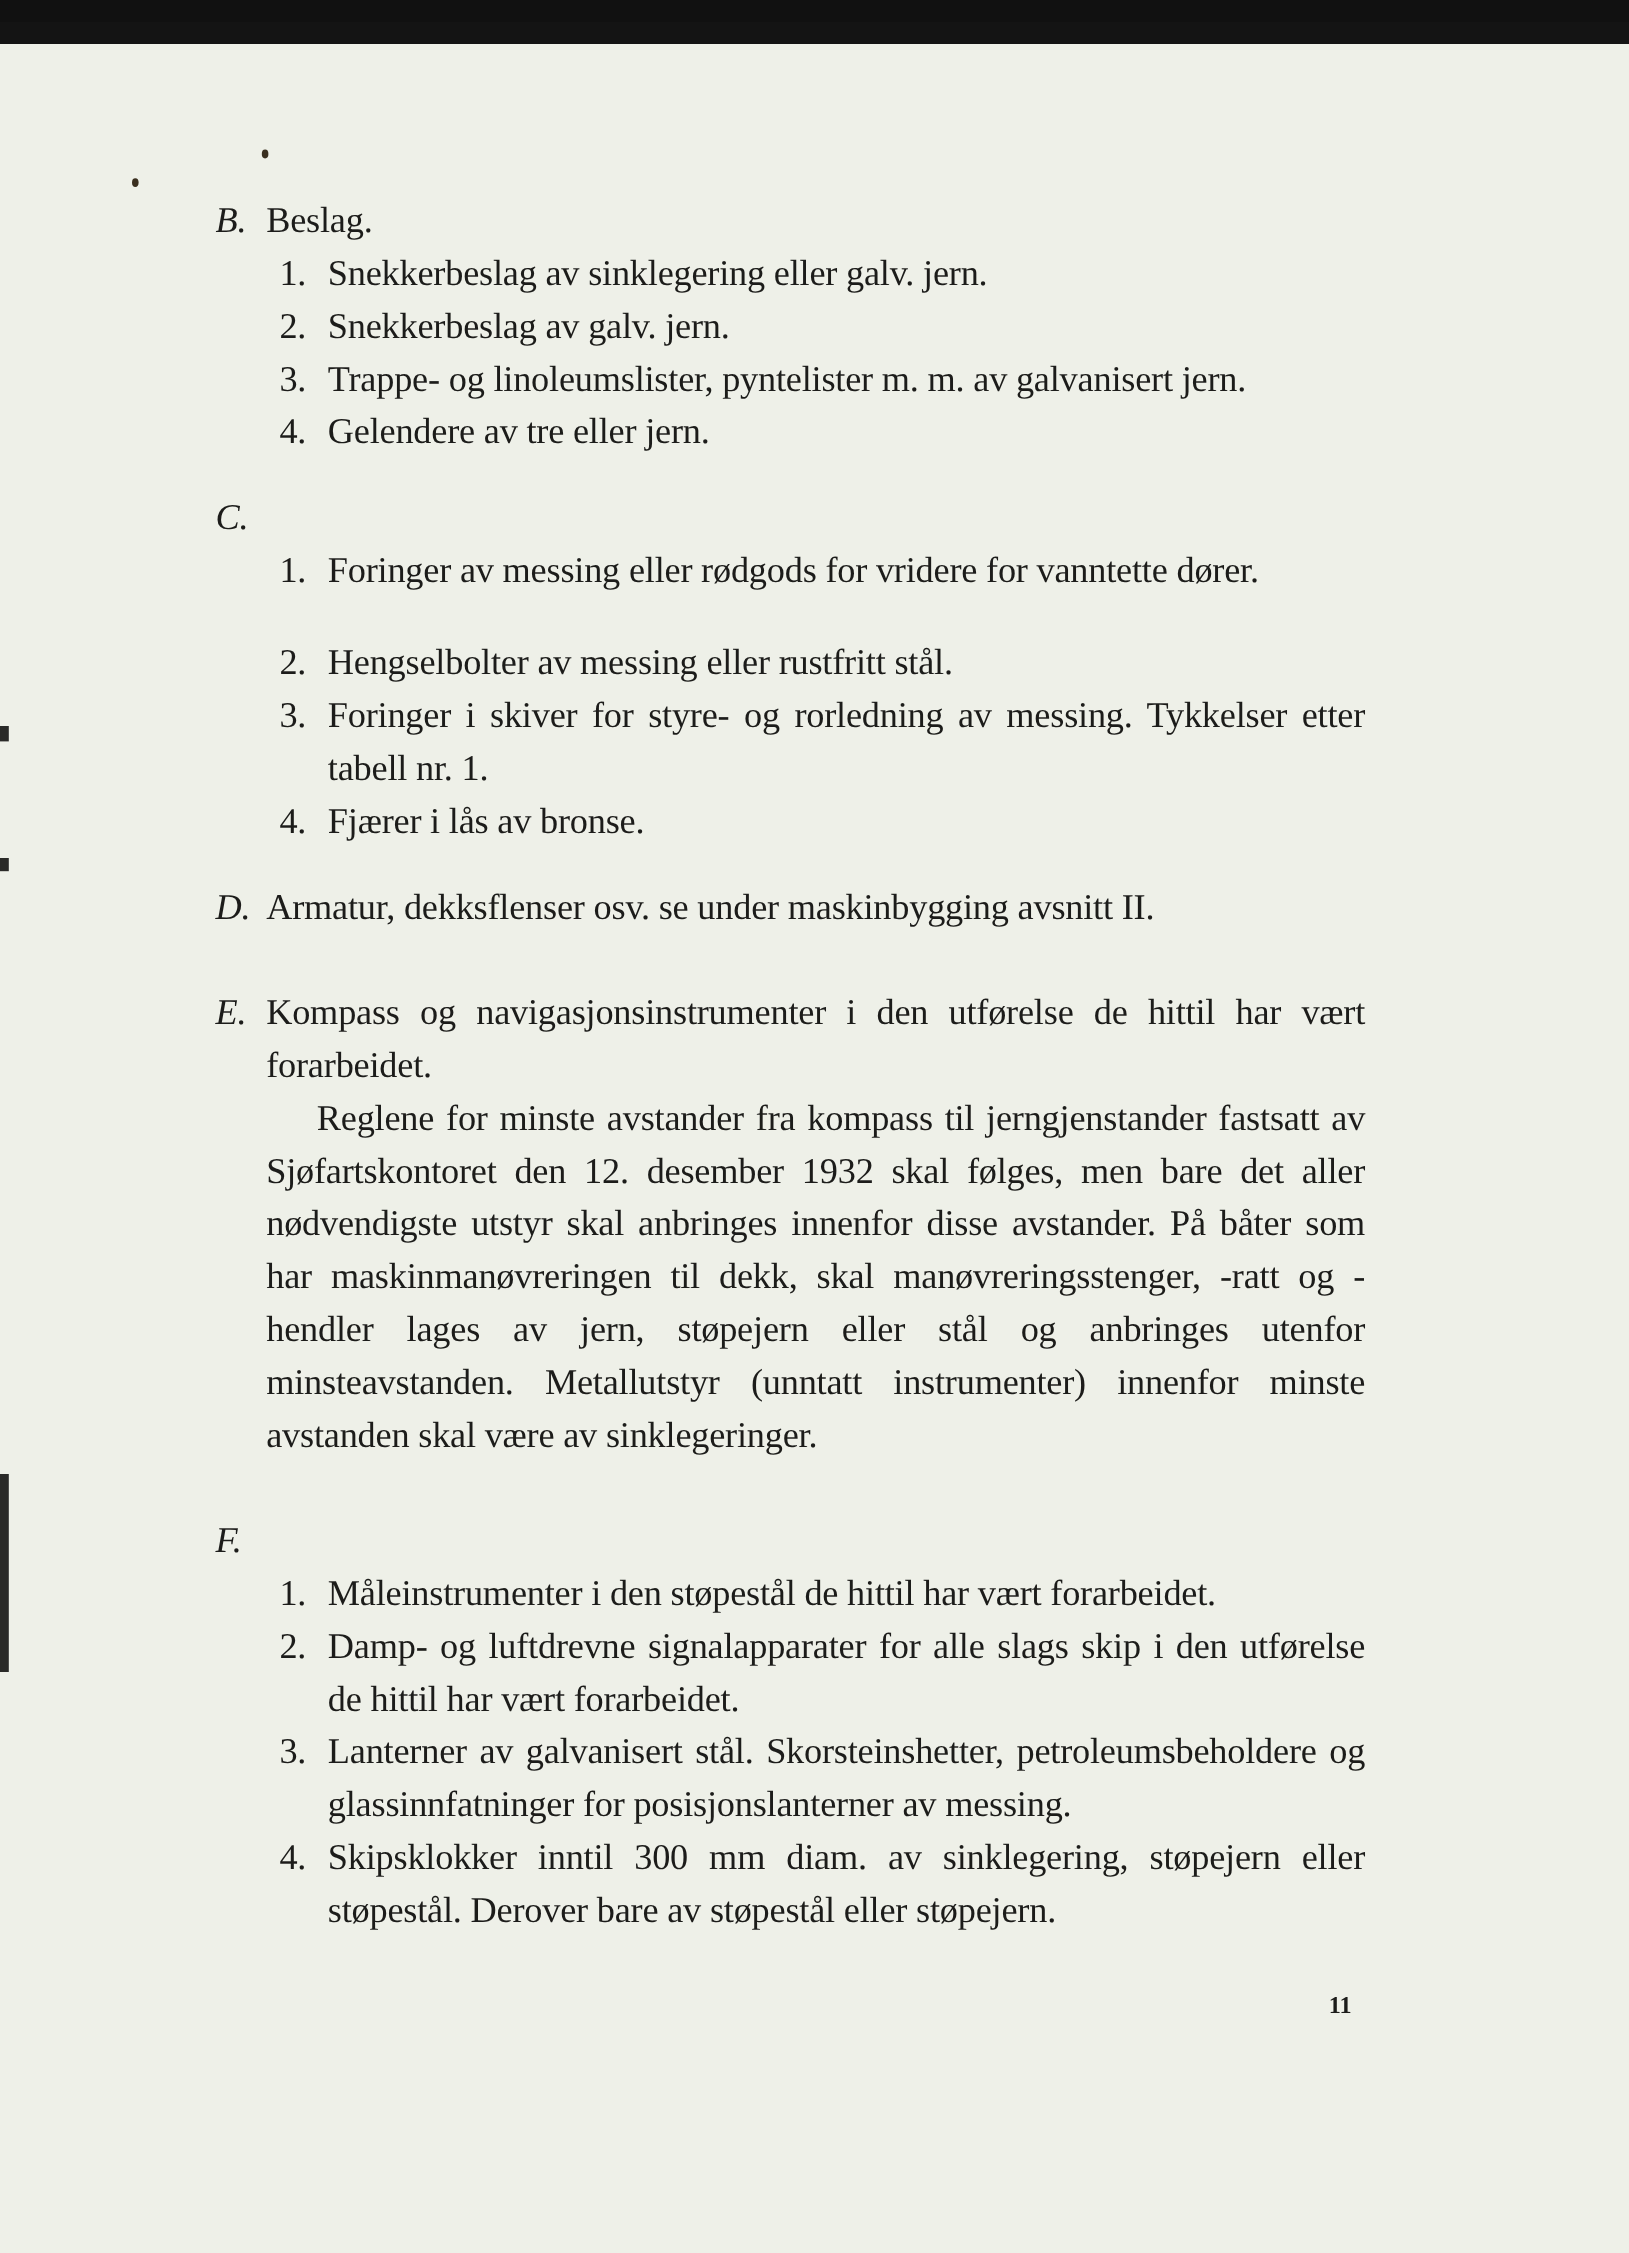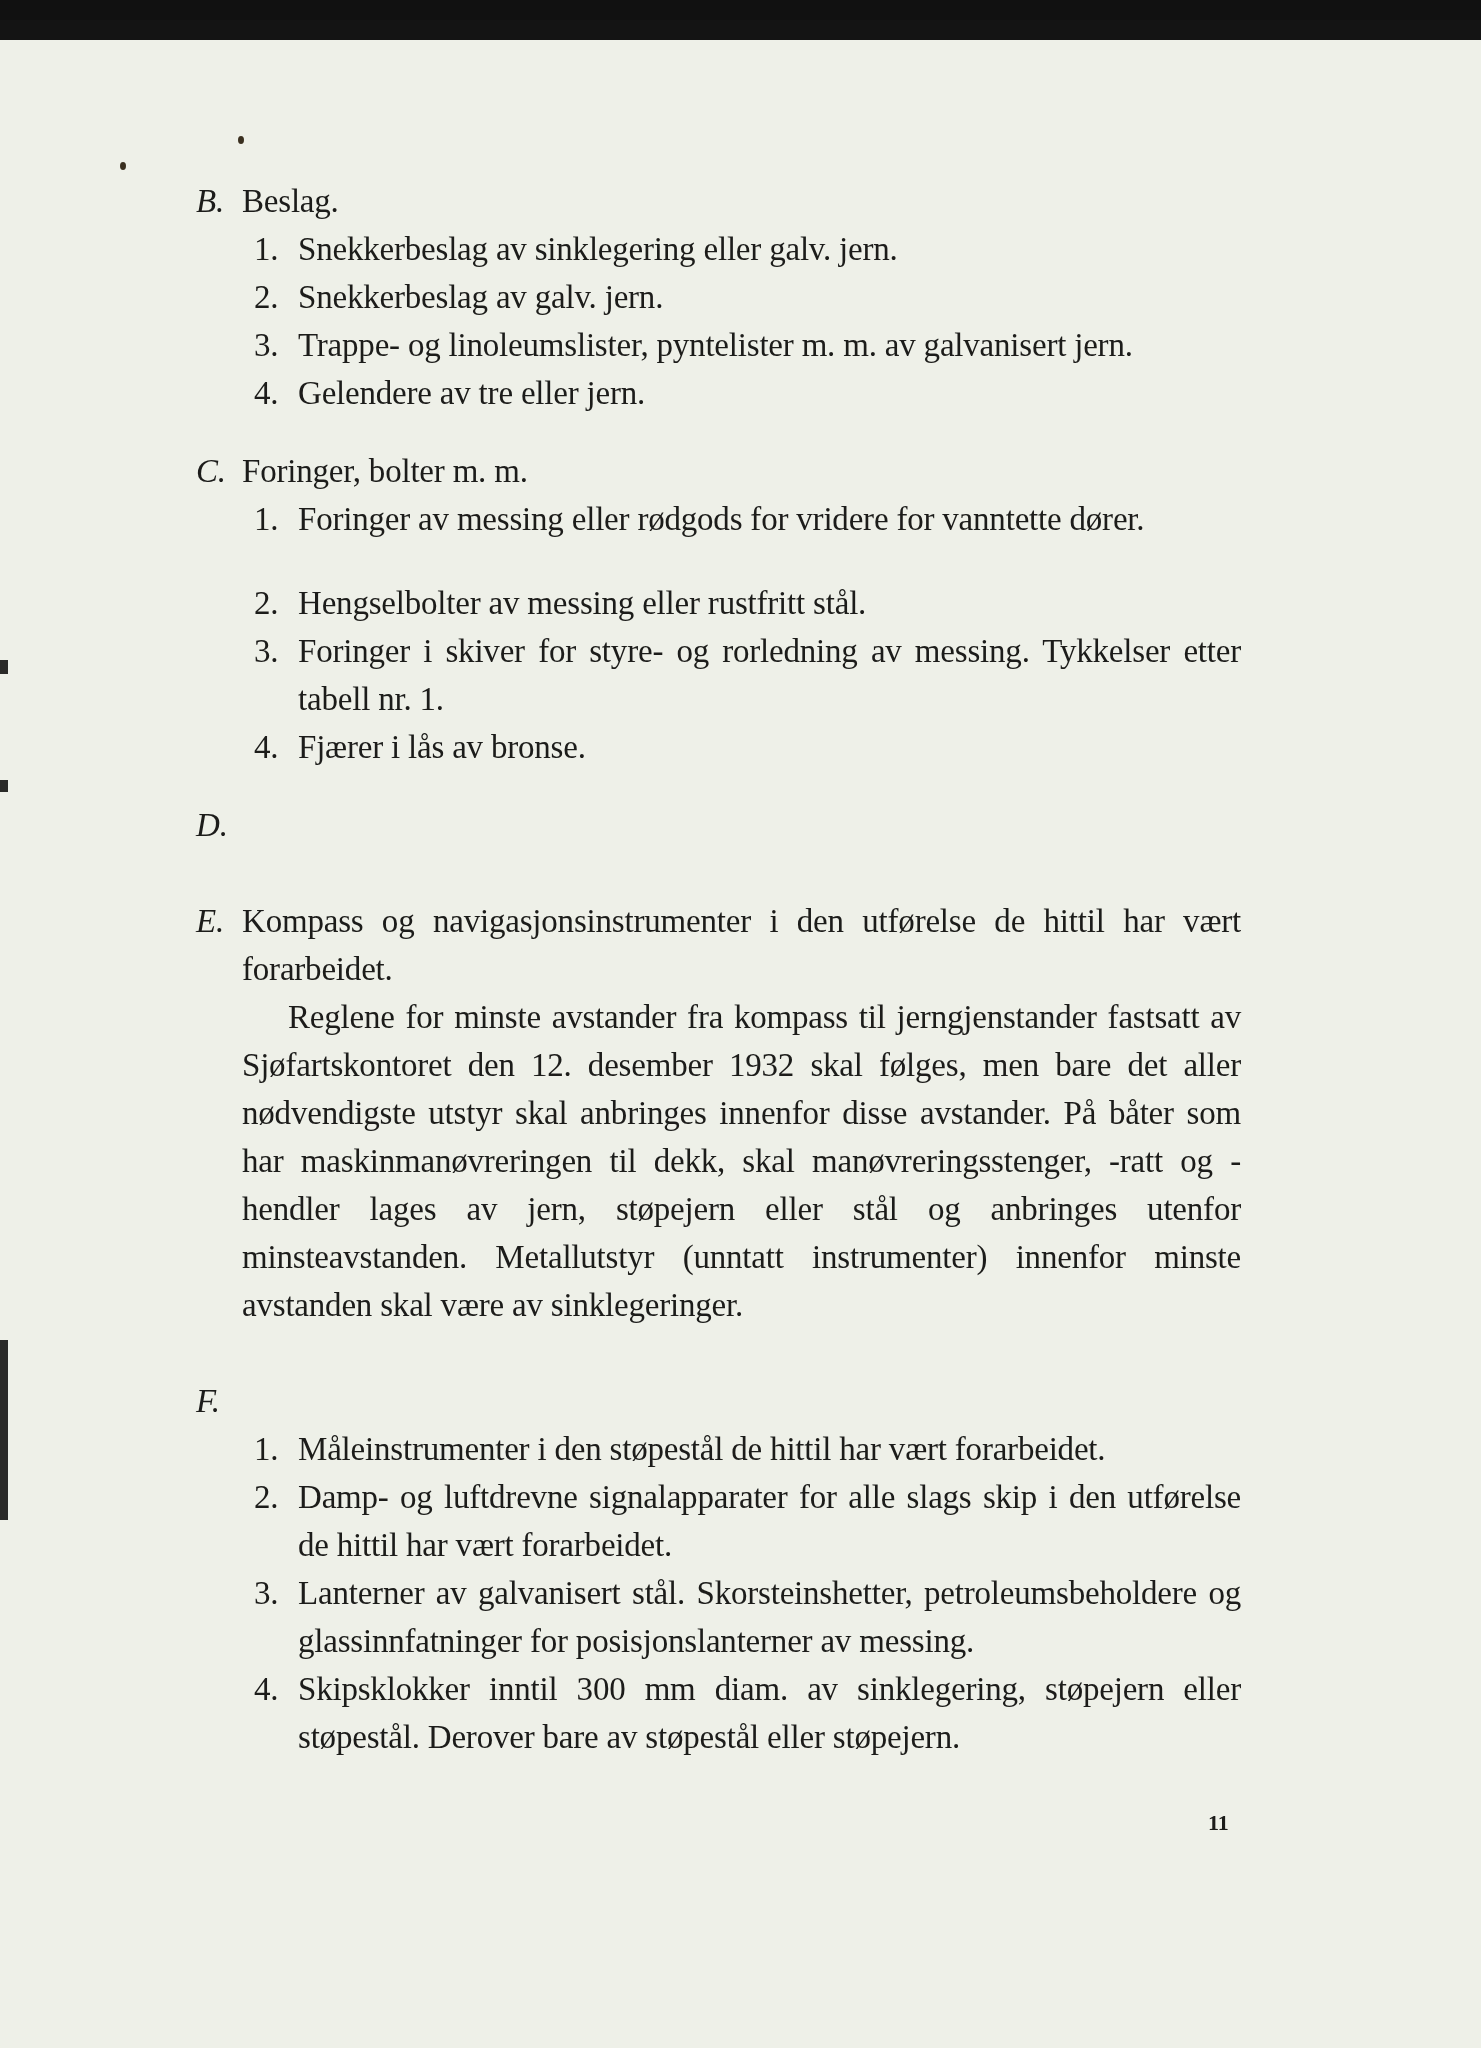--- a/index.html
+++ b/index.html
@@ -79,21 +79,20 @@
             <span class="num">4.</span>
             <span class="txt">Gelendere av tre eller jern.</span>
           </li>
       </ul>
     </div>
     <div class="gap-m"></div>
 
     <div class="section">
       <div class="sec-head">
         <span class="sec-letter">C.</span>
-        <span class="sec-title">Foringer, bolter m. m.</span>
       </div>
       <ul class="items">
         <li class="item">
             <span class="num">1.</span>
             <span class="txt">Foringer av messing eller rødgods for vridere for vanntette dører.</span>
           </li>
         <li class="gap-s" style="list-style:none;height:36px;"></li>
         <li class="item">
             <span class="num">2.</span>
             <span class="txt">Hengselbolter av messing eller rustfritt stål.</span>
@@ -106,20 +105,24 @@
             <span class="num">4.</span>
             <span class="txt">Fjærer i lås av bronse.</span>
           </li>
       </ul>
     </div>
     <div class="gap-m"></div>
 
     <div class="section">
       <div class="sec-head">
         <span class="sec-letter">D.</span>
+        <span>
+          <span class="sec-title">Armatur,</span>
+          <span>dekksflenser osv. se under maskinbygging avsnitt II.</span>
+        </span>
       </div>
     </div>
     <div class="gap-l"></div>
 
     <div class="section">
       <div class="sec-head">
         <span class="sec-letter">E.</span>
         <span class="txt">
           <span class="sec-title">Kompass og navigasjonsinstrumenter</span>
           <span>i den utførelse de hittil har vært forarbeidet.</span>

